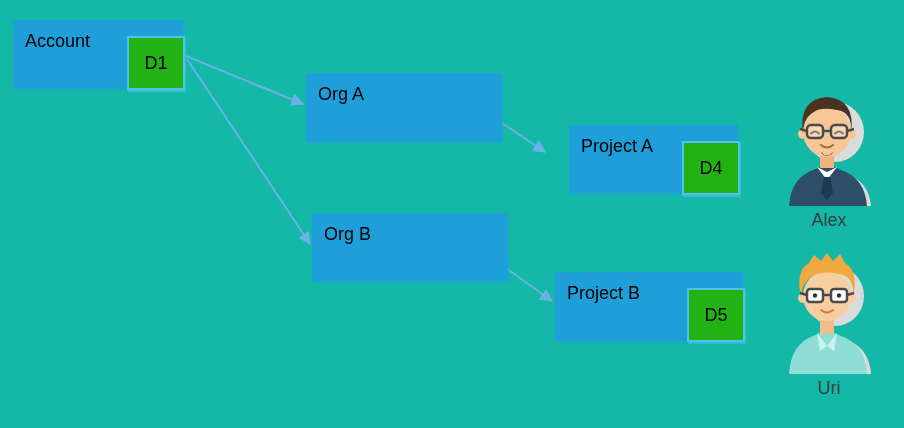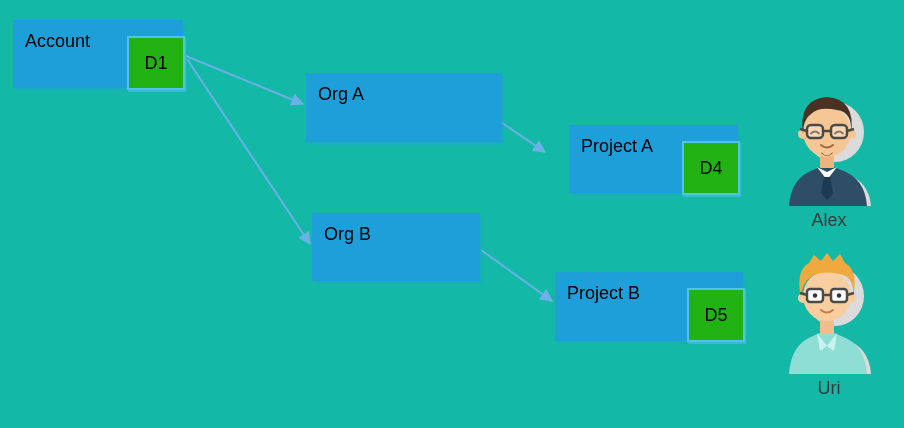--- a/index.html
+++ b/index.html
@@ -52,21 +52,21 @@
     box-shadow: 1px 2px 0 rgba(79,194,238,0.55);
     display: flex;
     align-items: center;
     justify-content: center;
     font-size: 18px;
     color: #000;
   }
 
   .node-account   { left: 13px;  top: 20px;  width: 170px; height: 68px; }
   .node-org-a     { left: 306px; top: 73px;  width: 196px; height: 69px; }
-  .node-org-b     { left: 312px; top: 213px; width: 168px; height: 68px; }
+  .node-org-b     { left: 312px; top: 213px; width: 196px; height: 68px; }
   .node-project-a { left: 548px; top: 125px; width: 169px; height: 68px; margin-left: 21px; }
   .node-project-b { left: 555px; top: 272px; width: 188px; height: 69px; }
 
   .user {
     position: absolute;
     width: 92px;
     text-align: center;
   }
   .user-alex { left: 783px; top: 92px; }
   .user-uri  { left: 783px; top: 250px; }

